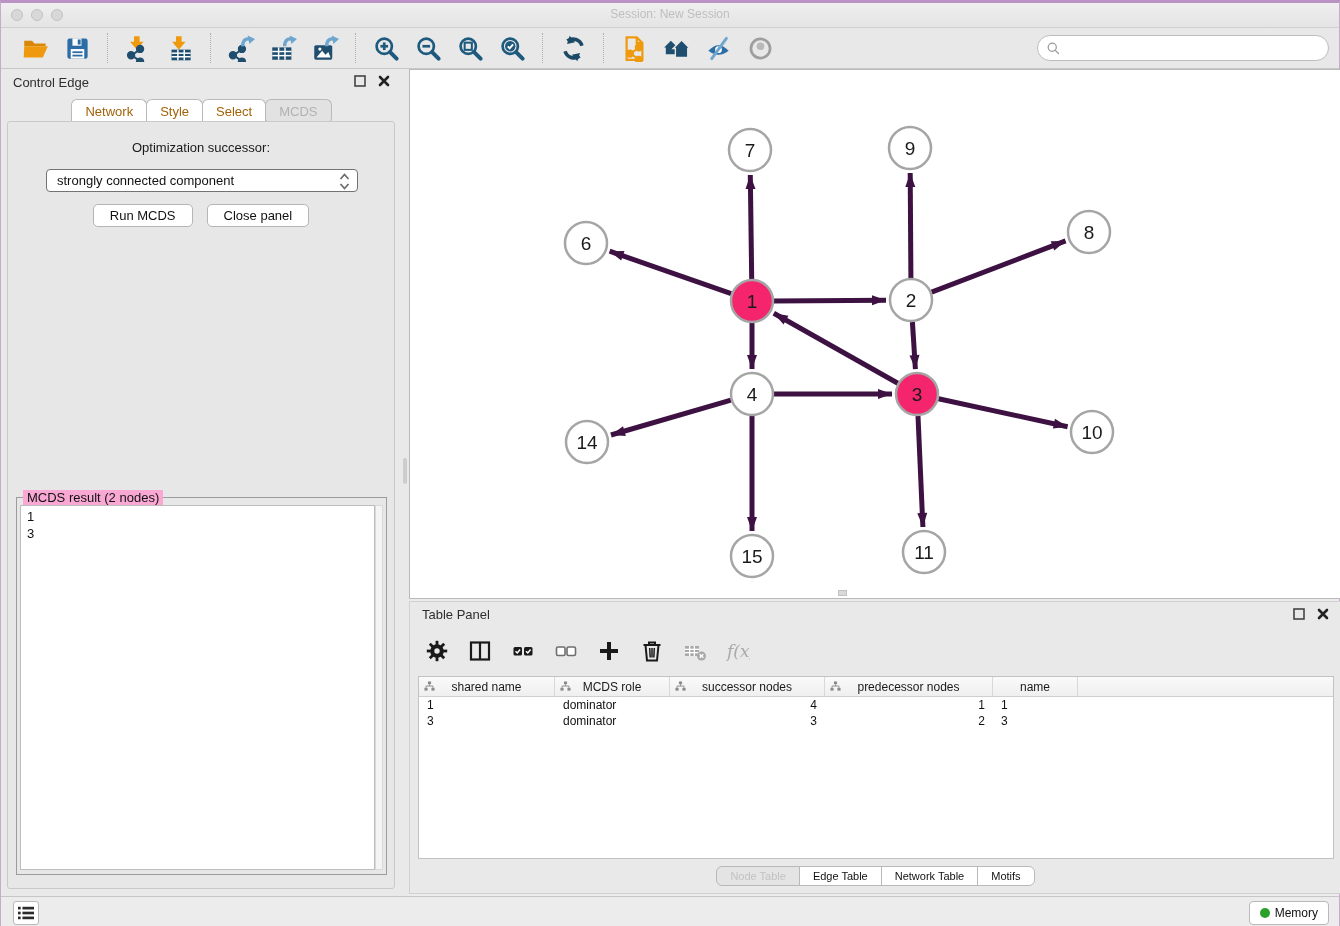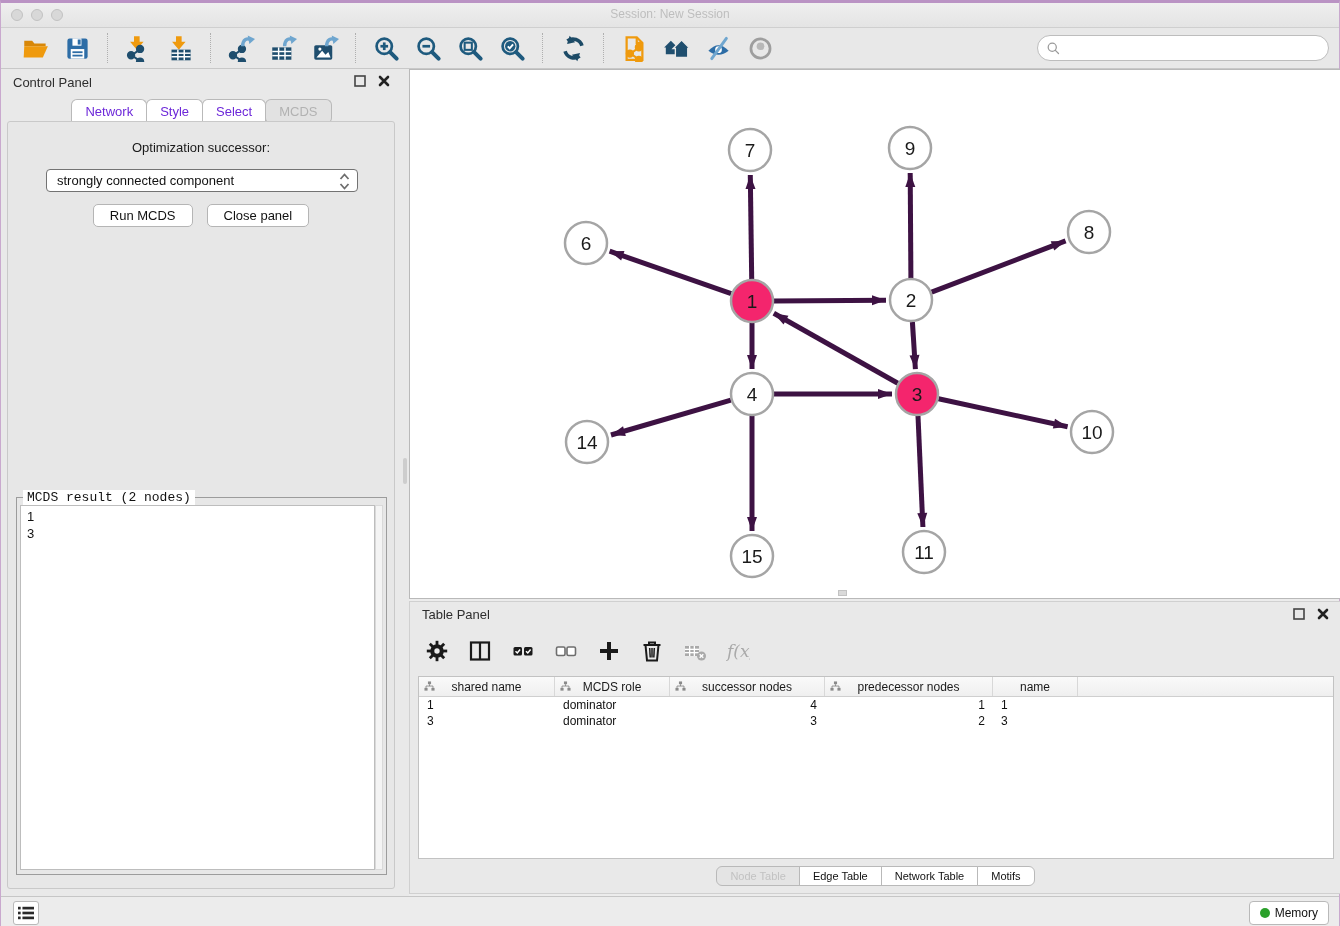--- a/index.html
+++ b/index.html
@@ -30,37 +30,37 @@
 
   
   .control-panel { position:absolute; left:0; top:66px; width:400px; height:827px; background:#E9E9E9; }
   .panel-header { position:absolute; left:0; top:0; width:100%; height:26px; display:flex; align-items:center; }
   .panel-title { font-size:13px; color:#2E2E2E; padding-left:12px; }
   .panel-header-icons { position:absolute; right:10px; top:5px; display:flex; gap:10px; }
   .ph-icon { width:14px; height:14px; display:flex; align-items:center; justify-content:center; }
 
   .tabs-row { position:absolute; left:0; top:30px; width:100%; display:flex; justify-content:center; }
   .tab { font-size:13px; padding:4px 13px; background:#FFF; border:1px solid #B9B9B9; border-bottom:none;
-    border-radius:6px 6px 0 0; margin-right:-1px; color:#6d28d9; position:relative; }
+    border-radius:6px 6px 0 0; margin-right:-1px; color:#a16207; position:relative; }
   .tab.active { background:#E2E2E2; color:#B2B2B2; border-radius:6px; border-bottom:1px solid #C5C5C5; }
 
   .cp-content { position:absolute; left:6px; top:52px; width:388px; height:768px;
     background:#E7E7E7; border:1px solid #C9C9C9; border-radius:3px; }
   .opt-label { text-align:center; margin-top:18px; font-size:13px; color:#1A1A1A; }
   .criterion-select { position:absolute; left:38px; top:47px; width:312px; height:23px; background:#FFF;
     border:1px solid #737373; border-radius:4px; display:flex; align-items:center; font-size:13px; color:#111;
     padding-left:10px; }
   .sel-stepper { position:absolute; right:6px; top:2px; }
   .btn-row { position:absolute; left:0; top:82px; width:100%; display:flex; justify-content:center; gap:14px; }
   .push-btn { background:#FFF; border:1px solid #B5B5B5; border-radius:5px; font-size:13px; color:#111;
     padding:3px 16px; height:23px; font-family:"Liberation Sans",sans-serif; }
 
   .result-box { position:absolute; left:8px; top:375px; width:371px; height:378px;
     border:1px solid #9C9C9C; background:#E7E7E7; }
-  .result-legend { position:absolute; left:6px; top:-8px; background:#ffffff; padding:0 4px; font-size:13px; color:#111;font-family:Liberation Mono, monospace; }
+  .result-legend { position:absolute; left:6px; top:-8px; background:#f9a8d4; padding:0 4px; font-size:13px; color:#111; }
   .result-text { position:absolute; left:3px; top:7px; right:11px; bottom:4px; background:#FFF;
     border:1px solid #BDBDBD; font-size:13px; line-height:17px; padding:2px 0 0 6px; white-space:pre; color:#111; }
   .result-scroll { position:absolute; right:3px; top:7px; width:8px; bottom:4px; background:#F4F4F4; border:1px solid #D9D9D9; }
 
   
   .v-splitter { position:absolute; left:400px; top:66px; width:8px; height:827px; background:#E9E9E9; }
   .v-splitter .handle { position:absolute; left:2px; top:389px; width:4px; height:26px; background:#CDCDCD; border-radius:2px; }
 
   
   .net-window { position:absolute; left:408px; top:66px; width:932px; height:530px;
@@ -288,21 +288,21 @@
           <svg viewBox="0 0 24 24">
             <circle cx="12" cy="12" r="8.5" fill="none" stroke="#9E9E9E" stroke-width="2.4"></circle>
             <circle cx="12" cy="10" r="3.4" fill="#B8B8B8"></circle>
           </svg>
         </div>
       </div>
     </div>
 
   <div class="control-panel">
     <div class="panel-header">
-      <span class="panel-title">Control Panel</span>
+      <span class="panel-title">Control Edge</span>
       <span class="panel-header-icons">
         <span class="ph-icon">
           <svg viewBox="0 0 14 14">
               <rect x="2" y="2" width="10" height="10" fill="none" stroke="#444" stroke-width="1.6"></rect>
             </svg>
           </span>
         <span class="ph-icon">
           <svg viewBox="0 0 14 14">
               <path d="M3 3 L11 11 M11 3 L3 11" stroke="#222" stroke-width="2.6" stroke-linecap="round"></path>
             </svg>

